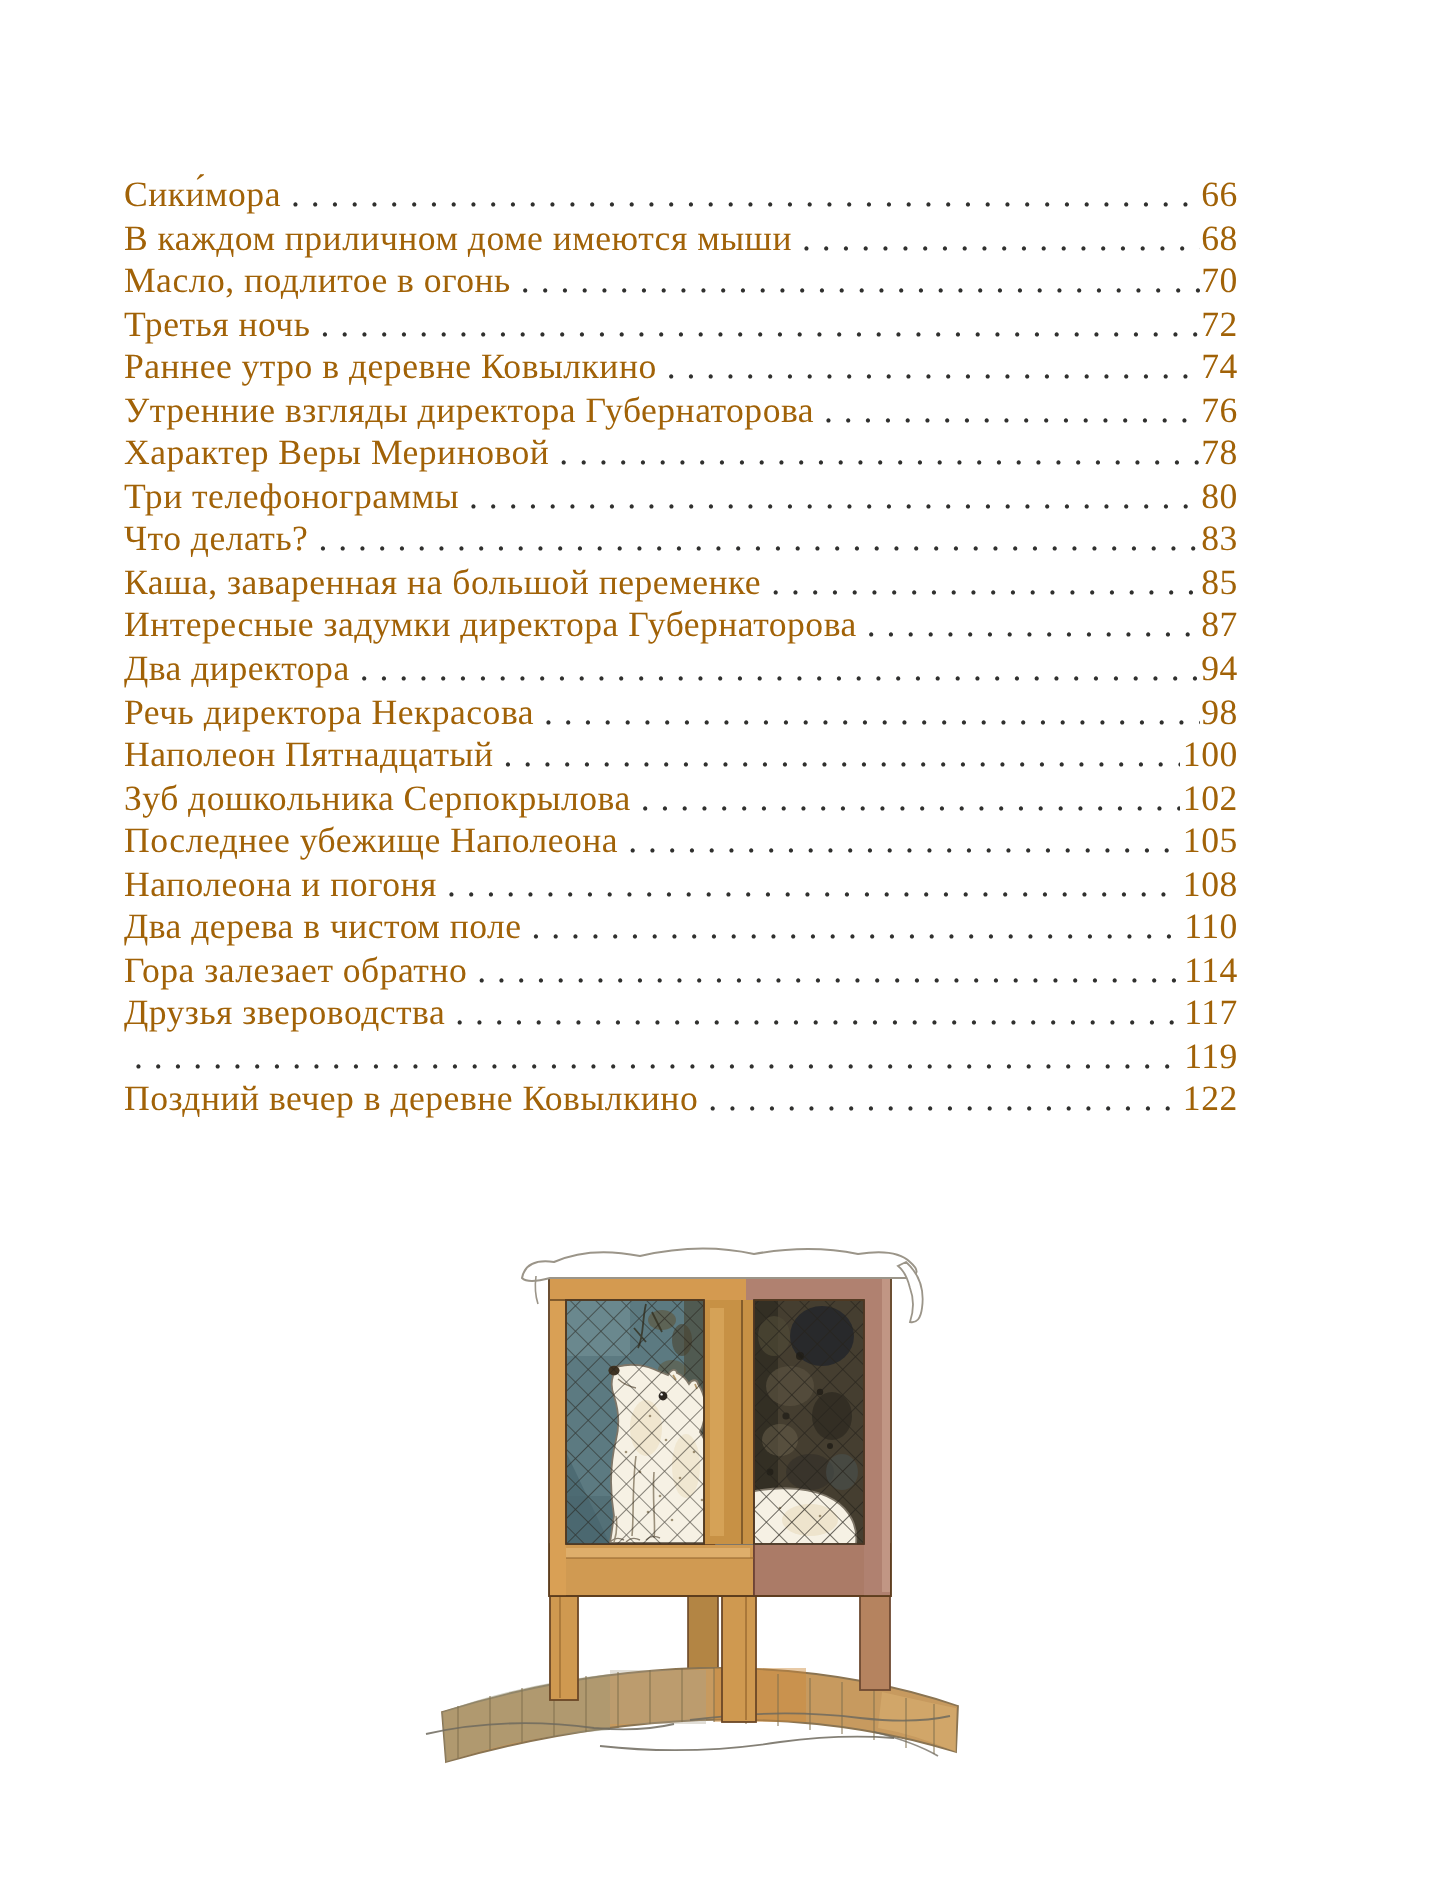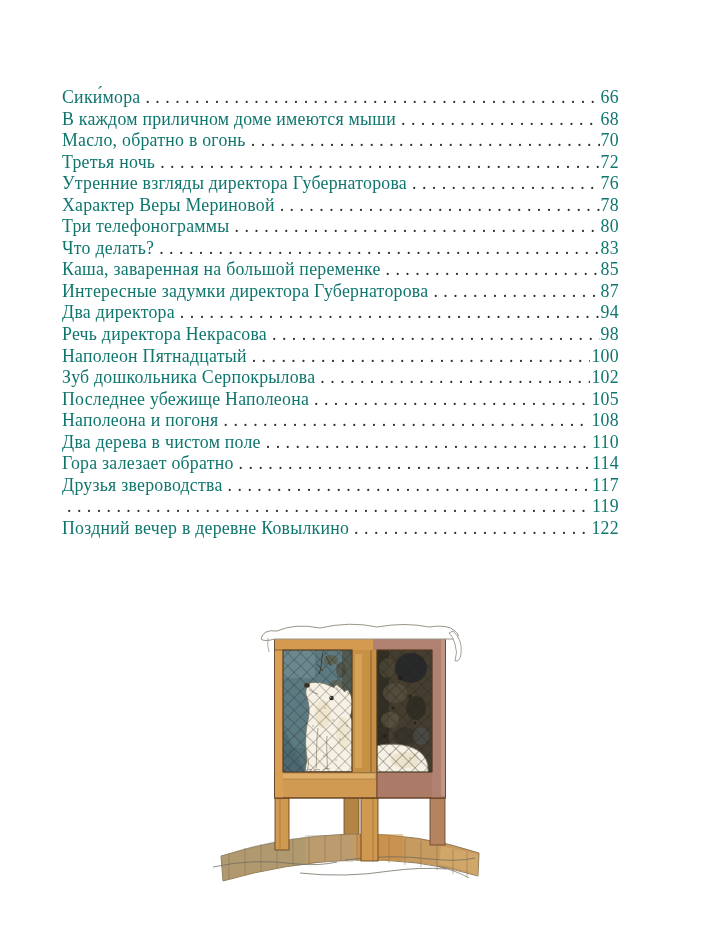--- a/index.html
+++ b/index.html
@@ -3,21 +3,21 @@
 <meta charset="utf-8">
 <style>
   html,body{margin:0;padding:0;}
   body{
     width:723px;height:952px;position:relative;background:#ffffff;
     font-family:"Liberation Serif","DejaVu Serif",serif;
     overflow:hidden;
   }
   .toc{
     position:absolute;left:62px;top:87px;width:557px;
-    color:#0f766e;
+    color:#a16207;
   }
   .toc-row{
     display:flex;align-items:baseline;
     height:21.55px;font-size:17.8px;line-height:21.55px;
   }
   .toc-title{white-space:nowrap;letter-spacing:0.25px;}
   .toc-dots{
     flex:1;overflow:hidden;white-space:nowrap;text-align:right;
     margin-left:5px;margin-right:1px;word-spacing:1px;color:#30302e;
   }
@@ -35,28 +35,33 @@
       <span class="toc-title">Сики́мора</span>
       <span class="toc-dots"></span>
       <span class="toc-page">66</span>
     </div>
     <div class="toc-row">
       <span class="toc-title">В каждом приличном доме имеются мыши</span>
       <span class="toc-dots"></span>
       <span class="toc-page">68</span>
     </div>
     <div class="toc-row">
-      <span class="toc-title">Масло, обратно в огонь</span>
+      <span class="toc-title">Масло, подлитое в огонь</span>
       <span class="toc-dots"></span>
       <span class="toc-page">70</span>
     </div>
     <div class="toc-row">
       <span class="toc-title">Третья ночь</span>
       <span class="toc-dots"></span>
       <span class="toc-page">72</span>
+    </div>
+    <div class="toc-row">
+      <span class="toc-title">Раннее утро в деревне Ковылкино</span>
+      <span class="toc-dots"></span>
+      <span class="toc-page">74</span>
     </div>
     <div class="toc-row">
       <span class="toc-title">Утренние взгляды директора Губернаторова</span>
       <span class="toc-dots"></span>
       <span class="toc-page">76</span>
     </div>
     <div class="toc-row">
       <span class="toc-title">Характер Веры Мериновой</span>
       <span class="toc-dots"></span>
       <span class="toc-page">78</span>

